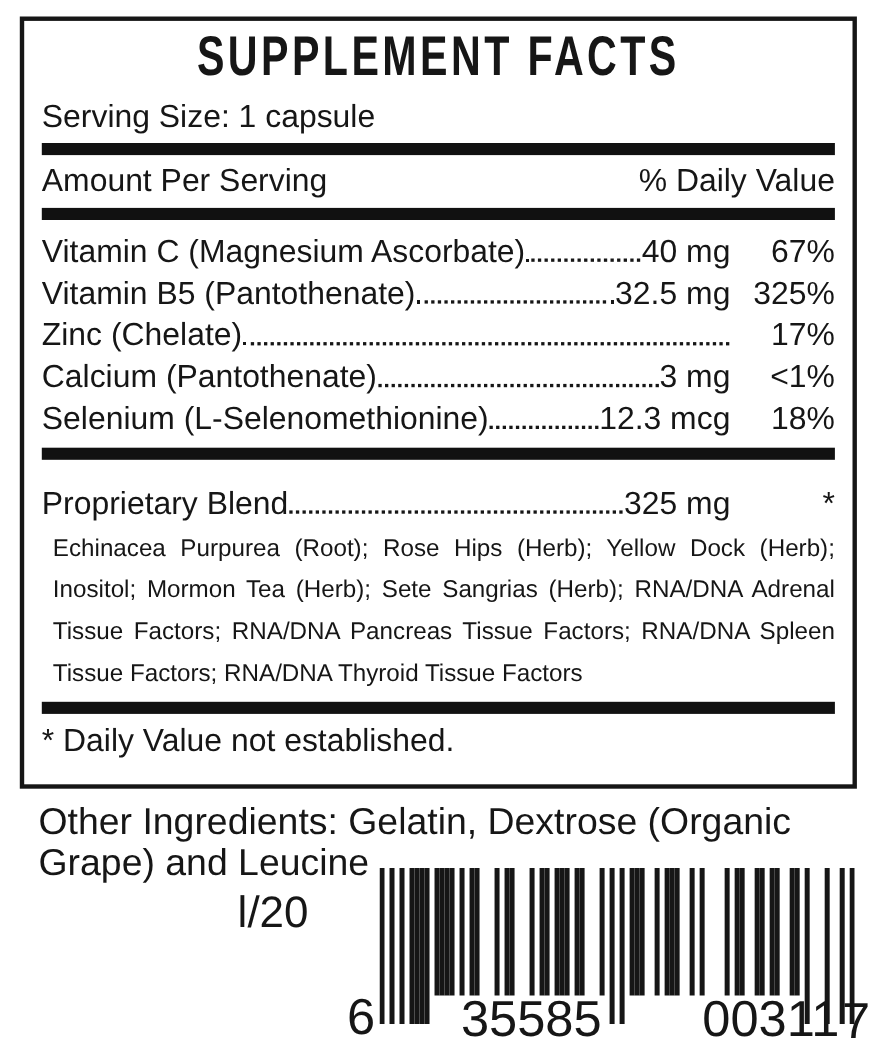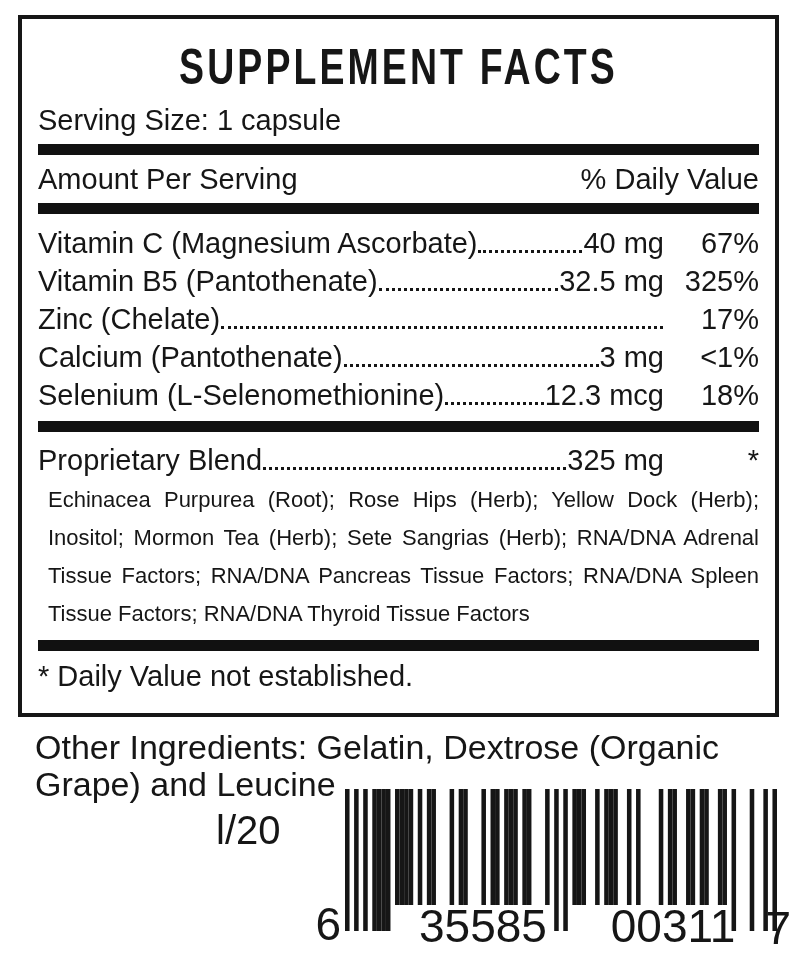--- a/index.html
+++ b/index.html
@@ -11,21 +11,21 @@
     font-family: "Liberation Sans", sans-serif;
     overflow: hidden;
   }
   
   .facts-box {
     position: absolute;
     left: 18px; top: 15px;
     width: 761px; height: 702px;
     border: 4px solid #161616;
     box-sizing: border-box;
-    padding: 14px 16px;
+    padding: 0 16px;
     background: #ffffff;
   }
   .title {
     margin-top: 6px;
     text-align: center;
     font-size: 48px;
     font-weight: bold;
     letter-spacing: 4px;
     white-space: nowrap;
     transform: scale(0.78, 1.06);
@@ -60,21 +60,21 @@
   }
   .nutrient-name { flex: 0 0 auto; }
   .leader {
     flex: 1 1 auto;
     border-bottom: 3px dotted #161616;
     margin: 0 1px 7px 1px;
     min-width: 10px;
   }
   .nutrient-amount { flex: 0 0 auto; text-align: right; }
   .nutrient-dv { flex: 0 0 95px; text-align: right; }
-  .blend-section { margin-top: 9px; }
+  .blend-section { margin-top: 21px; }
   .blend-desc {
     margin-top: 2px;
     padding-left: 10px;
     font-size: 22px;
     line-height: 38px;
     text-align: justify;
   }
   .footnote {
     margin-top: 8px;
     font-size: 29px;
@@ -100,21 +100,21 @@
   }
   .barcode-svg { display: block; }
   .barcode-digit {
     position: absolute;
     font-size: 46px;
     color: #161616;
     white-space: nowrap;
   }
   .bd-first  { left: -32px;  top: 108px; width: 28px;  text-align: right; }
   .bd-left   { left: 48px;   top: 110px; width: 180px; text-align: center; }
-  .bd-right  { left: 238px;  top: 110px; width: 180px; text-align: center; }
+  .bd-right  { left: 238px;  top: 110px; width: 180px; text-align: right; }
   .bd-last   { left: 406px;  top: 112px; width: 40px;  text-align: right; }
 </style>
 </head>
 <body>
 
 <div class="page">
 
   <div class="facts-box">
     <div class="title">SUPPLEMENT FACTS</div>
 

